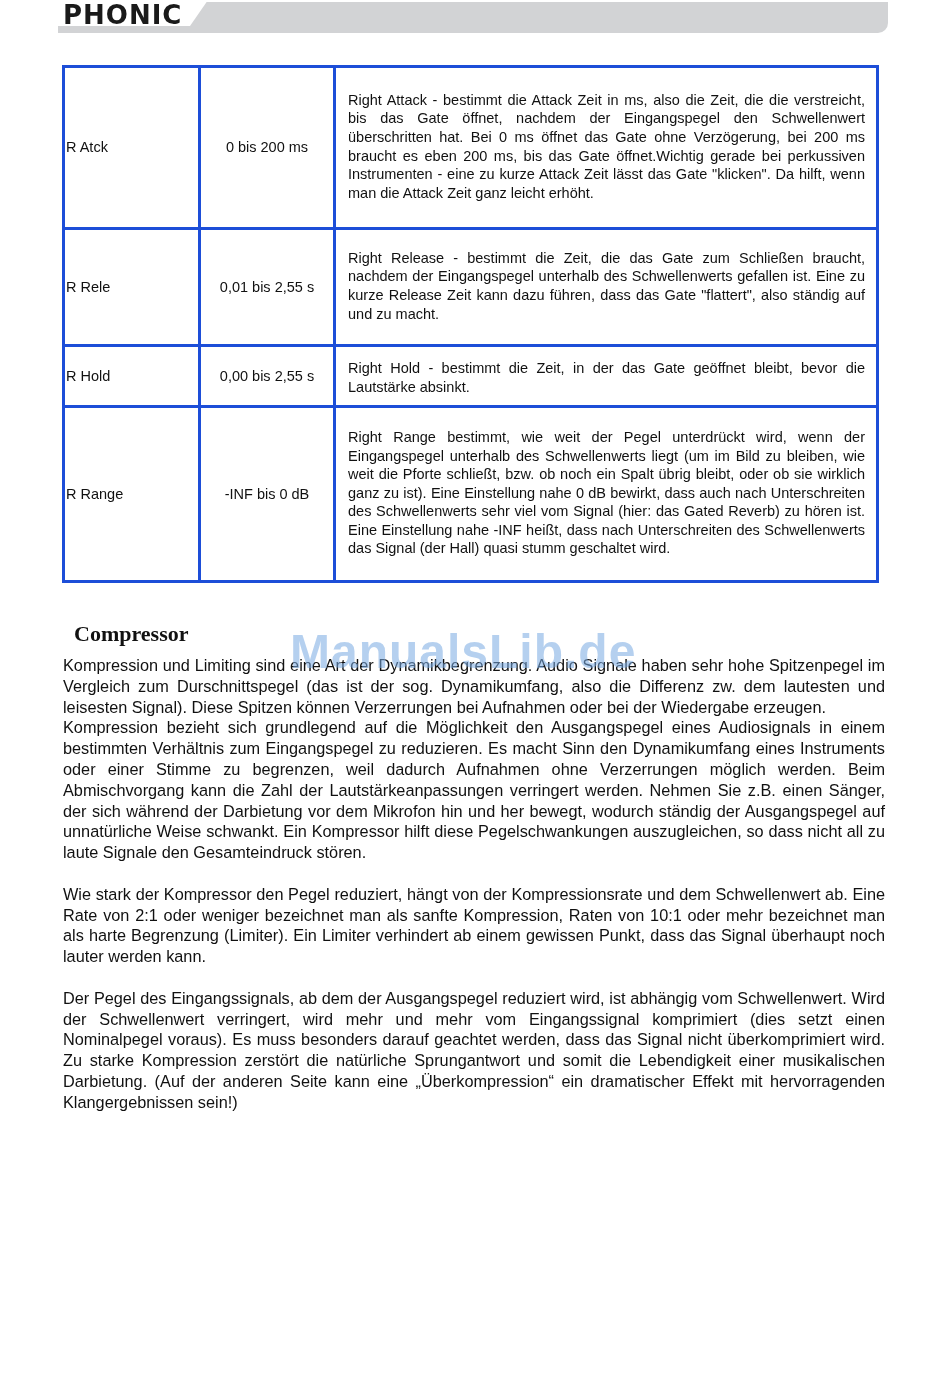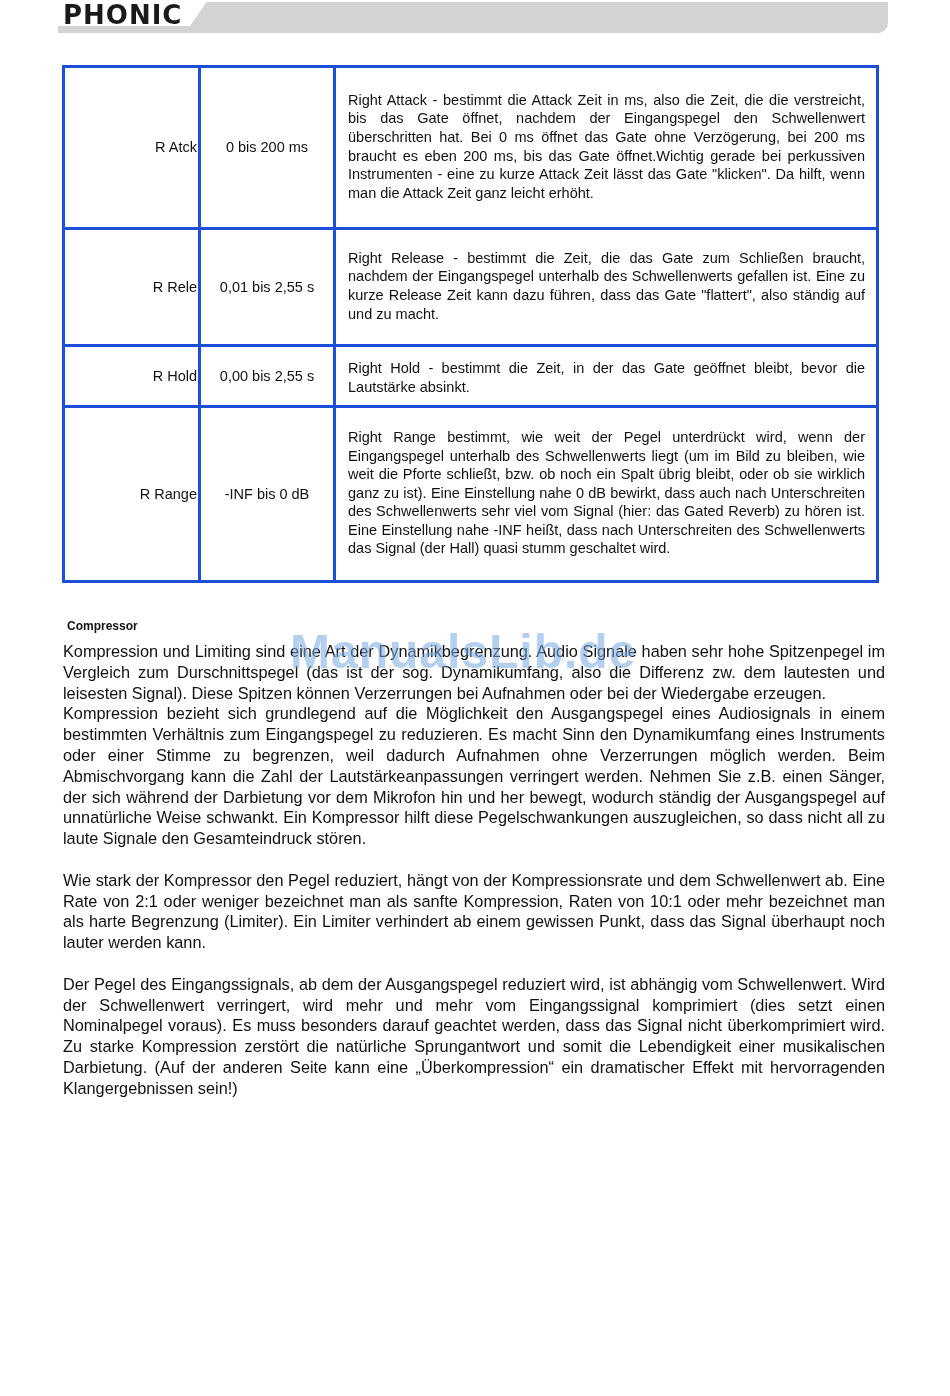--- a/index.html
+++ b/index.html
@@ -18,29 +18,29 @@
     }
     .header .logo {
       position: absolute; left: 63px; top: 0px; font-size: 26px; font-weight: bold;
       letter-spacing: 1px; color: #1a1a1a; font-family: "DejaVu Sans", sans-serif;
     }
     table.params {
       position: absolute; left: 62px; top: 65px; width: 817px; border-collapse: collapse;
       font-size: 14.5px; line-height: 18.6px;
     }
     table.params td { border: 3px solid #1d4ed8; vertical-align: middle; }
-    table.params td.name { width: 131px; text-align: right; }
+    table.params td.name { width: 131px; text-align: left; }
     table.params td.range { width: 130px; text-align: center; }
     table.params td.desc { padding: 8px 11px 10px 12px; text-align: justify; }
     .watermark {
       position: absolute; left: 290px; top: 624px; font-size: 48px; font-weight: bold;
       color: rgba(120,170,225,0.55); letter-spacing: 1px; pointer-events: none;
     }
     .section { position: absolute; left: 63px; top: 612px; width: 822px; font-size: 16.3px; line-height: 20.8px; }
-    .section h2 { margin: 4px; font-size: 12px; font-weight: bold; line-height: 21px; }
+    .section h2 { margin: 11px; font-size: 22px; font-weight: bold; line-height: 21px; font-family: Liberation Serif, serif; }
     .section p { margin: 0 0 20.8px 0; text-align: justify; }
   </style>
 </head>
 <body>
 
 <div class="header">
   <div class="band"></div>
   <div class="logo-bg"></div>
   <div class="logo">PHONIC</div>
 </div>

